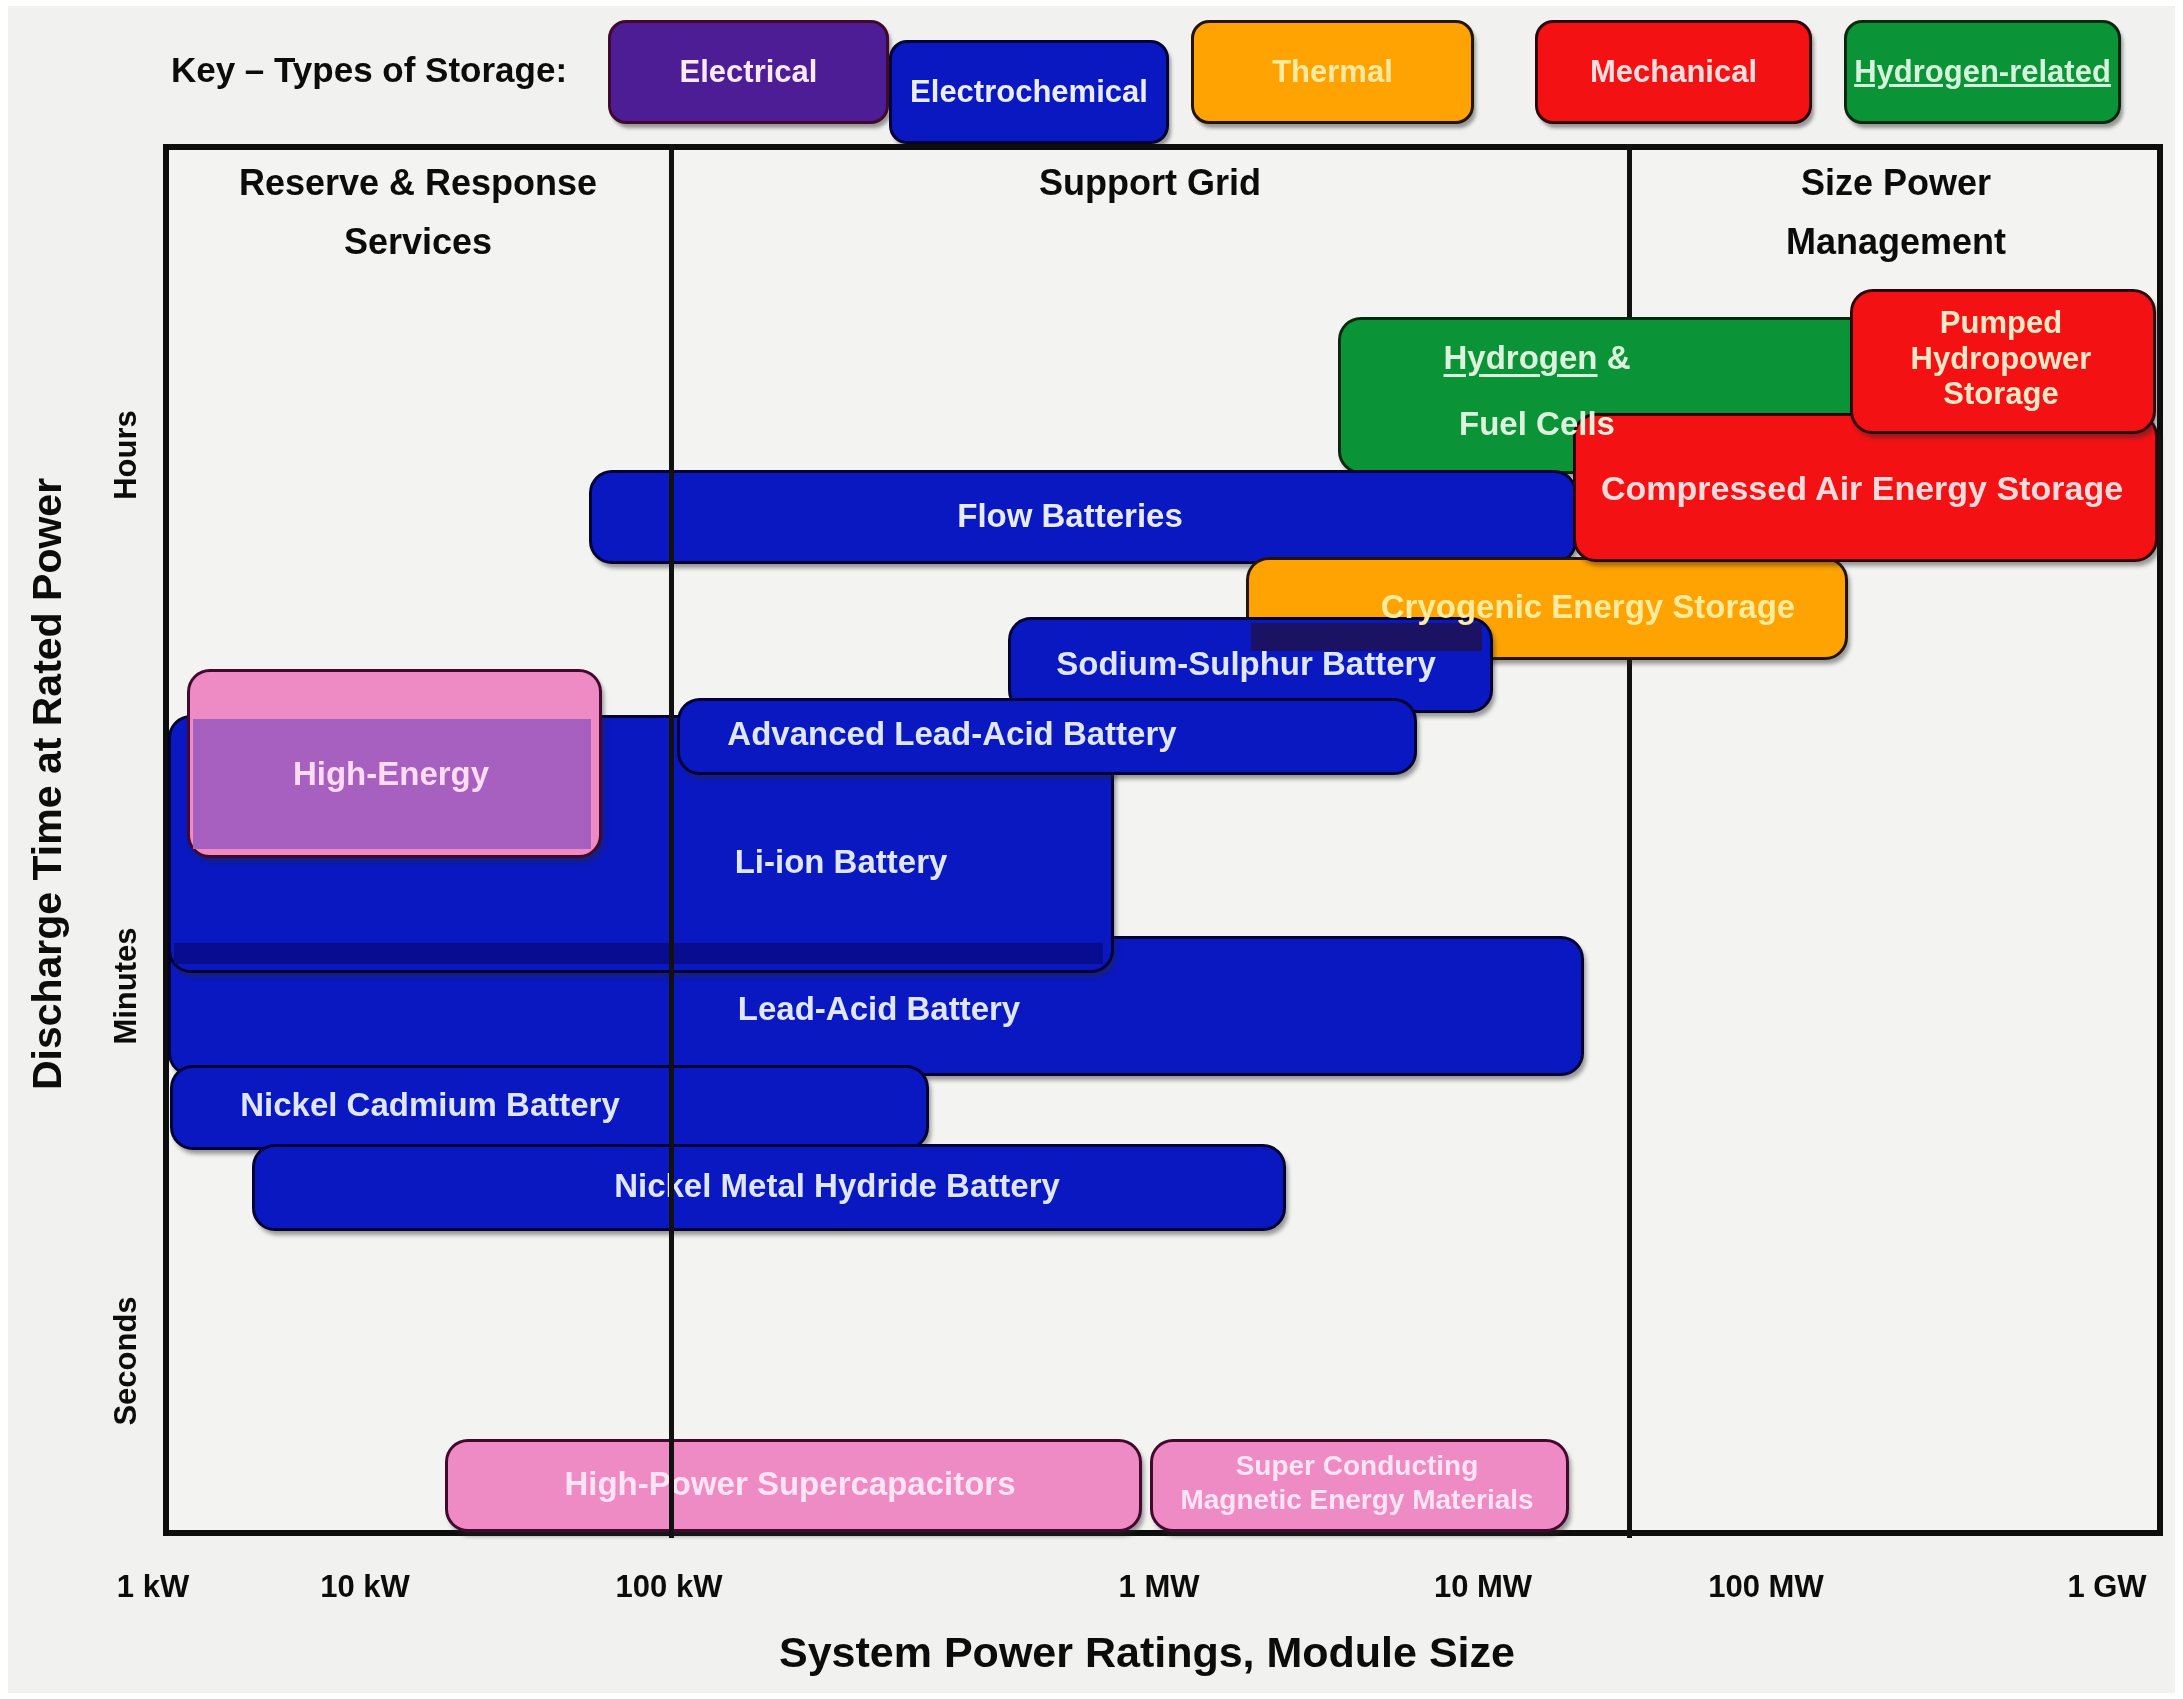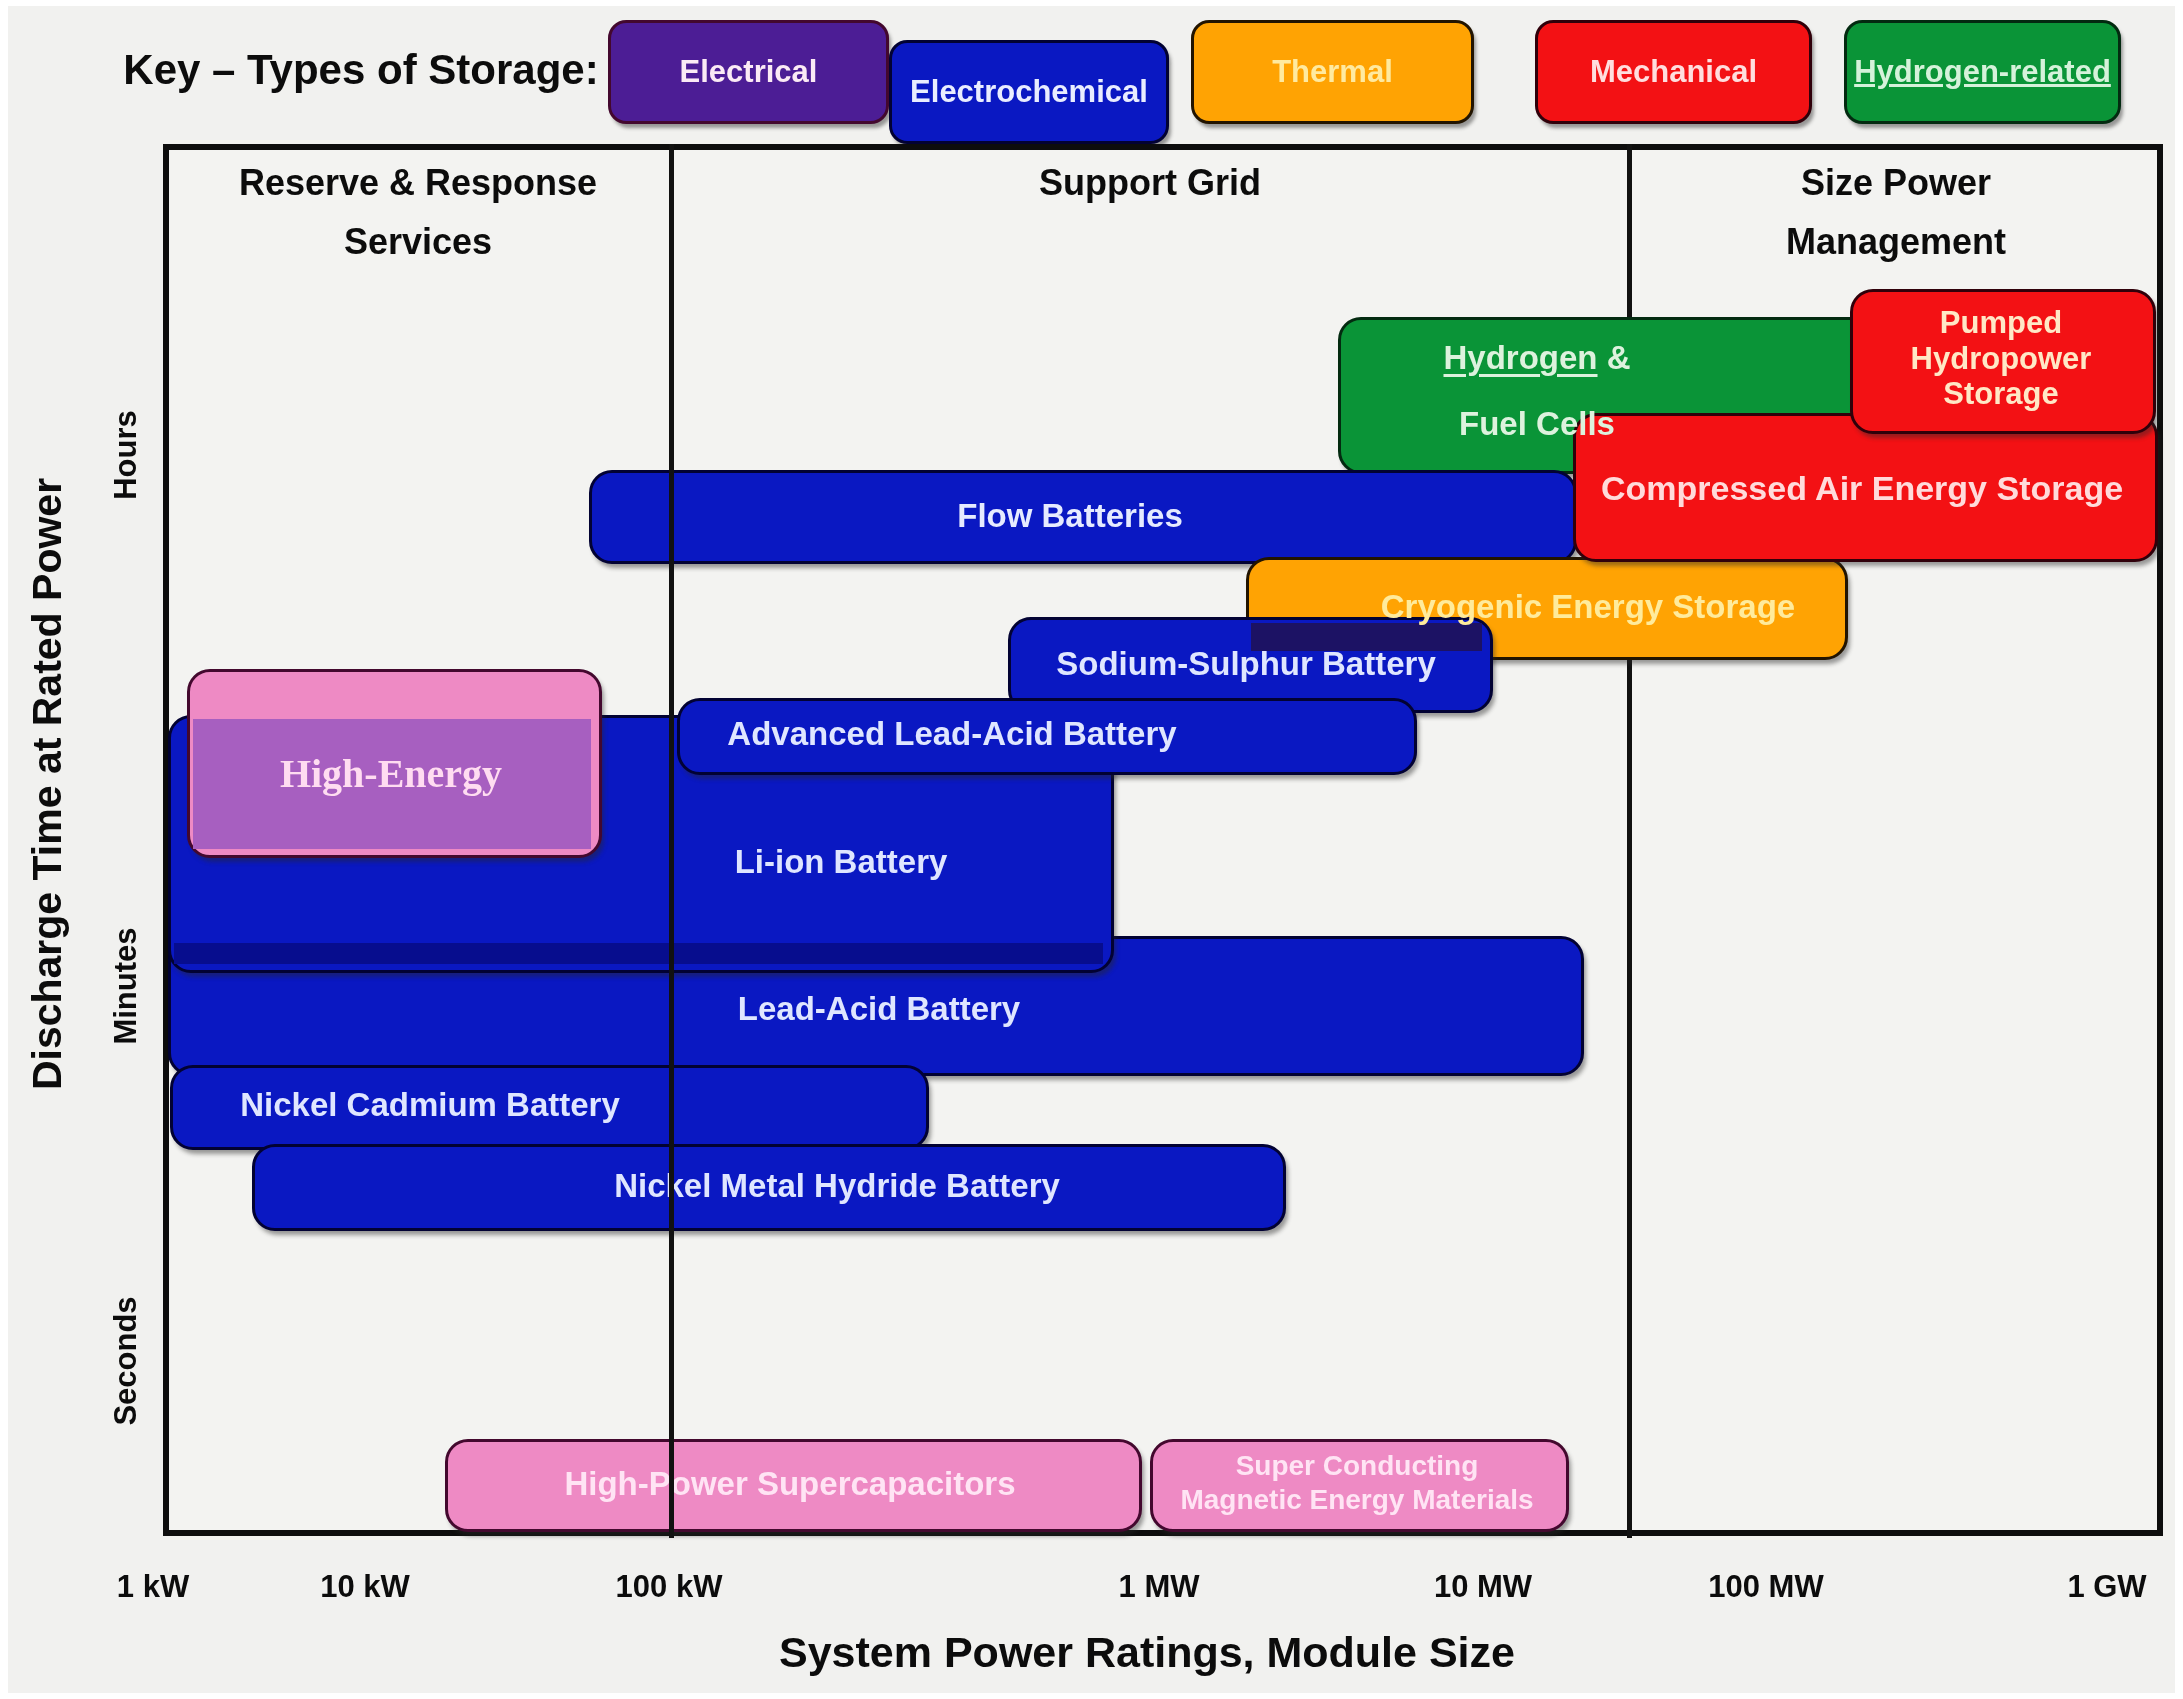--- a/index.html
+++ b/index.html
@@ -18,21 +18,21 @@
   .box{position:absolute;border:3.8px solid #06061d;border-radius:23px;
     box-shadow:3.1px 5.4px 4.6px -1.5px rgba(40,40,40,0.45);}
   .overlap{position:absolute;}
   .box-label{position:absolute;transform:translate(-50%,-50%);text-align:center;
     font-weight:bold;white-space:nowrap;z-index:30;}
   .box-label u{text-underline-offset:4.6px;}
   .tick-x{position:absolute;transform:translateX(-50%);font-weight:bold;font-size:31px;color:#0c0c0c;white-space:nowrap;}
   .tick-y{position:absolute;transform:translate(-50%,-50%) rotate(-90deg);font-weight:bold;font-size:31px;color:#0c0c0c;white-space:nowrap;}
   #x-axis-title{position:absolute;transform:translateX(-50%);font-weight:bold;font-size:43px;color:#0c0c0c;white-space:nowrap;}
   #y-axis-title{position:absolute;transform:translate(-50%,-50%) rotate(-90deg);font-weight:bold;font-size:41px;color:#0c0c0c;white-space:nowrap;}
-  #key-title{position:absolute;transform:translate(-50%,-50%);font-weight:bold;font-size:42px;color:#0c0c0c;white-space:nowrap;}
+  #key-title{position:absolute;transform:translate(-50%,-50%);font-weight:bold;font-size:35px;color:#0c0c0c;white-space:nowrap;margin-left:8px;}
   .key-swatch{position:absolute;border:3.8px solid #20071a;border-radius:18.3px;
     box-shadow:3.1px 4.6px 3.8px -1.5px rgba(40,40,40,0.45);display:flex;align-items:center;justify-content:center;
     font-weight:bold;font-size:31px;white-space:nowrap;}
 </style>
 </head>
 <body>
 
 <div id="canvas">
   <div id="panel"></div>
 
@@ -117,21 +117,21 @@
     </div>
     <div class="box-label" style="left: 879px; top: 1009px; font-size: 33px; color: rgb(223, 230, 255); line-height: 1.1;">
       <div>Lead-Acid Battery</div>
     </div>
     <div class="box-label" style="left: 430px; top: 1105px; font-size: 33px; color: rgb(223, 230, 255); line-height: 1.1;">
       <div>Nickel Cadmium Battery</div>
     </div>
     <div class="box-label" style="left: 837px; top: 1186px; font-size: 33px; color: rgb(223, 230, 255); line-height: 1.1;">
       <div>Nickel Metal Hydride Battery</div>
     </div>
-    <div class="box-label" style="left: 391px; top: 774px; font-size: 40px; color: rgb(255, 220, 241); line-height: 2.1; font-family: Liberation Serif, serif;">
+    <div class="box-label" style="left: 391px; top: 774px; font-size: 33px; color: rgb(255, 220, 241); line-height: 2.1;">
       <div>High-Energy</div>
     </div>
     <div class="box-label" style="left: 790px; top: 1484px; font-size: 33px; color: rgb(255, 228, 244); line-height: 1.1;">
       <div>High-Power Supercapacitors</div>
     </div>
     <div class="box-label" style="left: 1357px; top: 1483px; font-size: 28px; color: rgb(255, 228, 244); line-height: 1.2;">
       <div>Super Conducting</div>
       <div>Magnetic Energy Materials</div>
     </div>
     <div class="tick-x" style="left: 153px; top: 1569px;">1 kW</div>

